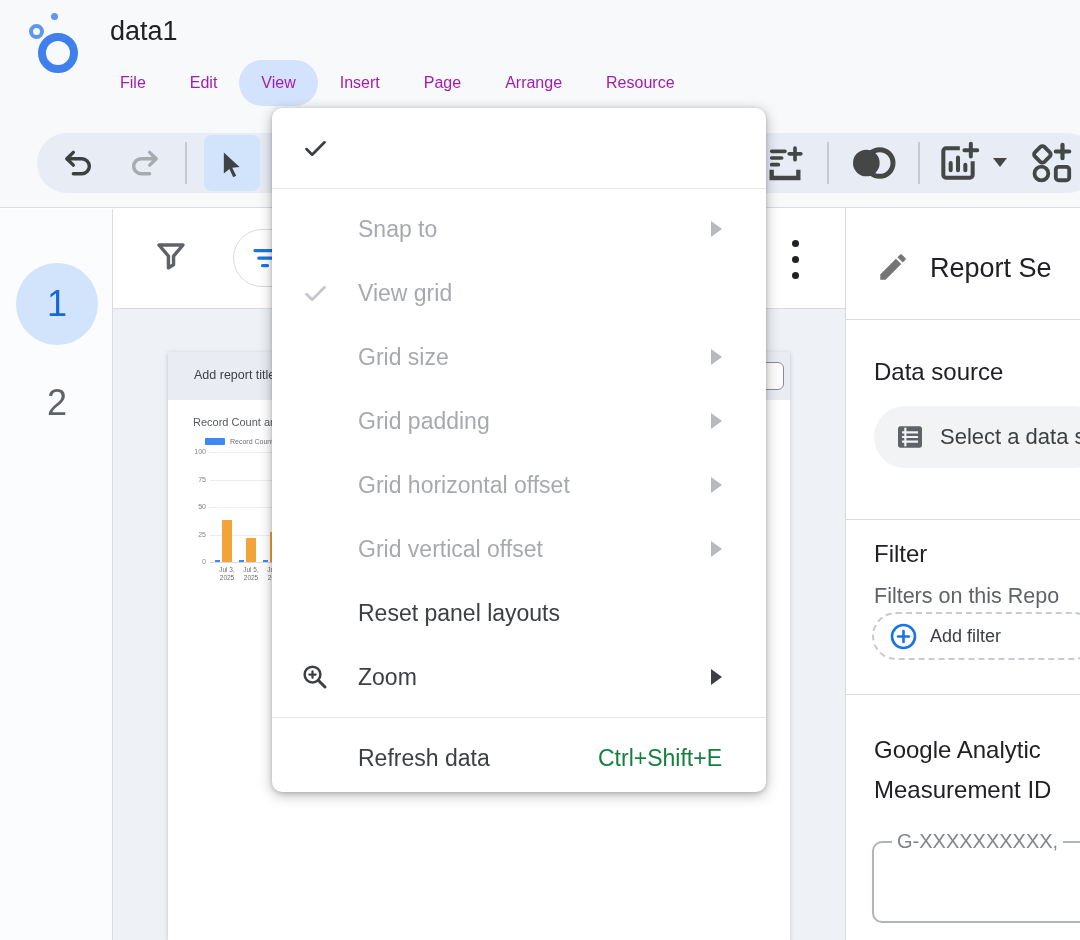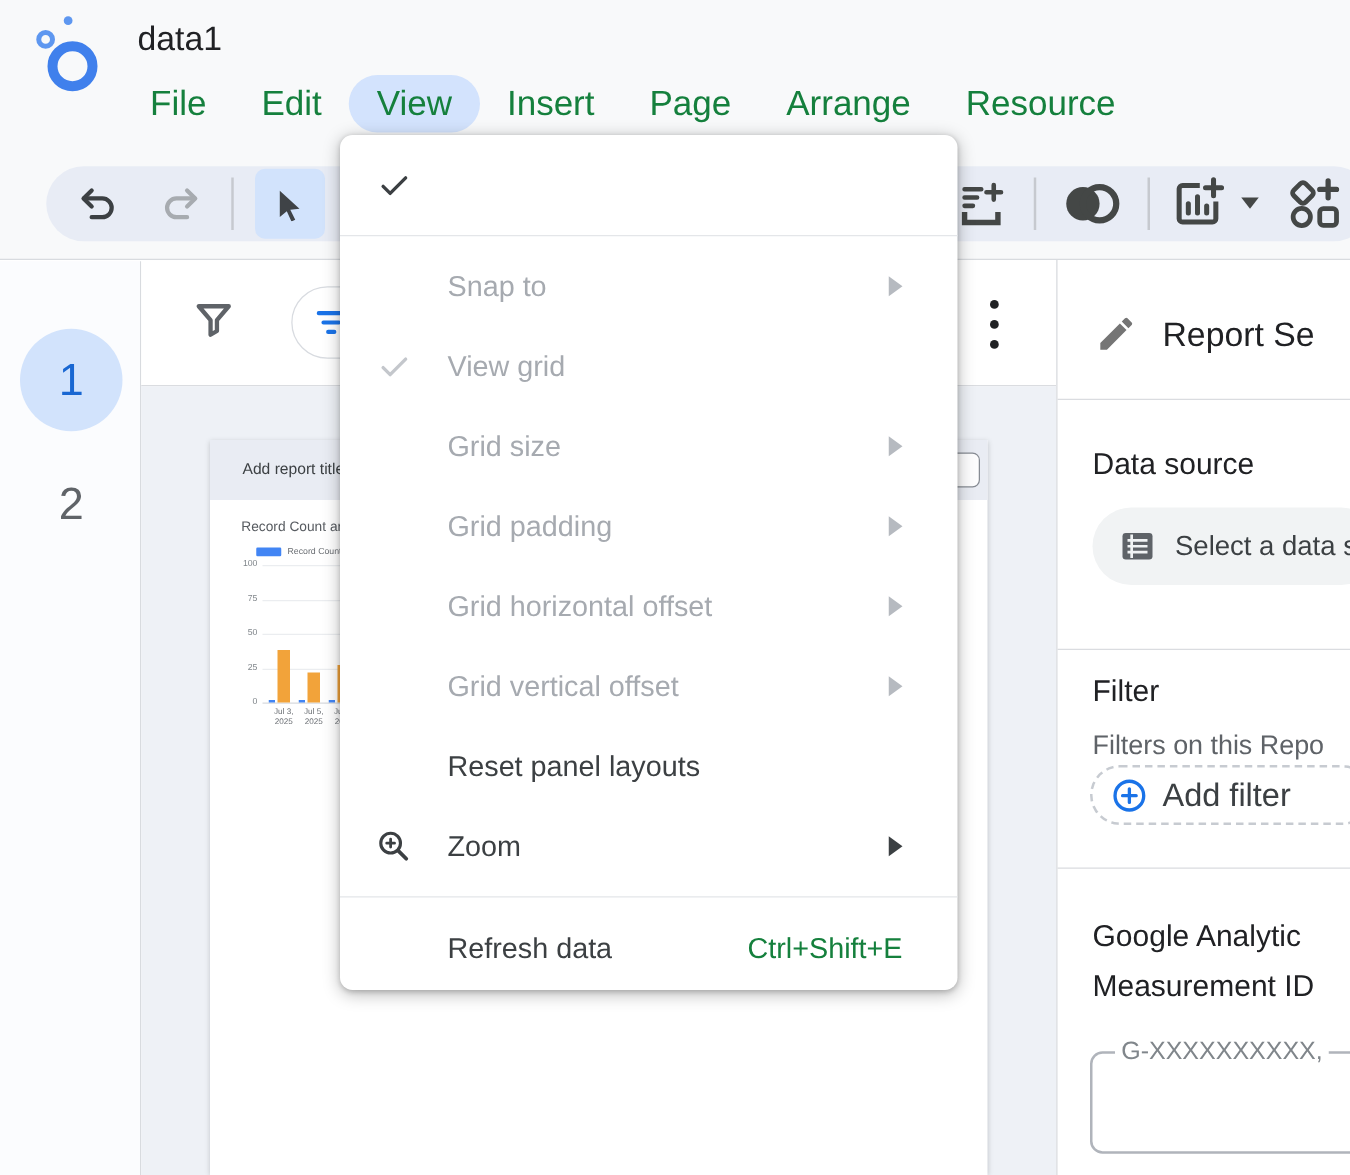--- a/index.html
+++ b/index.html
@@ -11,21 +11,21 @@
     background:#f8f9fa; border-bottom:1px solid #d8dbdf; }
   .logo { position:absolute; left:38px; top:33px; width:42px; height:42px; }
   .logo .big { position:absolute; left:0; top:0; width:40px; height:40px;
     border:8px solid #4080ec; border-radius:50%; }
   .logo .small { position:absolute; left:-9px; top:-9px; width:15px; height:15px;
     border:4.5px solid #5e97f0; border-radius:50%; background:#f8f9fa; }
   .logo .dot { position:absolute; left:13px; top:-20px; width:7px; height:7px;
     border-radius:50%; background:#5e97f0; }
   .doc-title { position:absolute; left:110px; top:16px; font-size:27px; color:#202124; }
   .menubar { position:absolute; left:98px; top:60px; display:flex; }
-  .menubar .mitem { font-size:28px; color:#15803d; padding:9px 22px; border-radius:24px;
+  .menubar .mitem { font-size:16px; color:#a21caf; padding:9px 22px; border-radius:24px;
     line-height:28px; cursor:default; }
   .menubar .mitem.active { background:#d3e3fd; }
 
   .toolbar { position:absolute; left:37px; top:133px; width:1060px; height:60px;
     background:#e8ecf5; border-radius:30px; }
   .tb-ic { position:absolute; top:13px; width:34px; height:34px; }
   .tb-div { position:absolute; top:9px; width:2px; height:42px; background:#c6c9cf; }
   .tool-sel { position:absolute; left:167px; top:2px; width:56px; height:56px;
     background:#d2e3fc; border-radius:8px; display:flex; align-items:center; justify-content:center; }
   .caret { position:absolute; top:25px; width:0; height:0;
@@ -79,21 +79,21 @@
   .p-div { position:absolute; left:0; width:235px; height:1px; background:#dadce0; }
   .p-title { position:absolute; left:84px; top:45px; font-size:27px; color:#202124; white-space:nowrap; }
   .p-h { position:absolute; left:28px; font-size:24px; color:#202124; white-space:nowrap; }
   .ds-pill { position:absolute; left:28px; top:198px; width:230px; height:62px; background:#f1f3f4;
     border-radius:31px; display:flex; align-items:center; padding-left:20px; }
   .ds-pill .lbl { font-size:22px; color:#3c4043; margin-left:14px; white-space:nowrap; }
   .p-sub { position:absolute; left:28px; font-size:21.5px; color:#5f6368; white-space:nowrap; }
   .addf { position:absolute; left:26px; top:404px; width:226px; height:48px;
     border:2px dashed #c7cbd1; border-radius:24px; display:flex; align-items:center;
     padding-left:15px; background:#fff; }
-  .addf .lbl { font-size:26px; color:#3c4043; margin-left:12px; white-space:nowrap; }
+  .addf .lbl { font-size:18px; color:#3c4043; margin-left:12px; white-space:nowrap; }
   .ga-h { position:absolute; left:28px; top:522px; font-size:24px; line-height:40px;
     color:#202124; white-space:nowrap; }
   .ga-box { position:absolute; left:26px; top:633px; width:240px; height:82px;
     border:2px solid #b0b4bb; border-radius:10px; }
   .ga-lbl { position:absolute; left:18px; top:-13px; background:#fff; padding:0 5px;
     font-size:20px; color:#80868b; white-space:nowrap; }
 
   
   .vmenu { position:absolute; left:272px; top:108px; width:494px; height:684px; background:#fff;
     border-radius:10px; box-shadow:0 3px 14px rgba(0,0,0,.28), 0 1px 4px rgba(0,0,0,.18);

